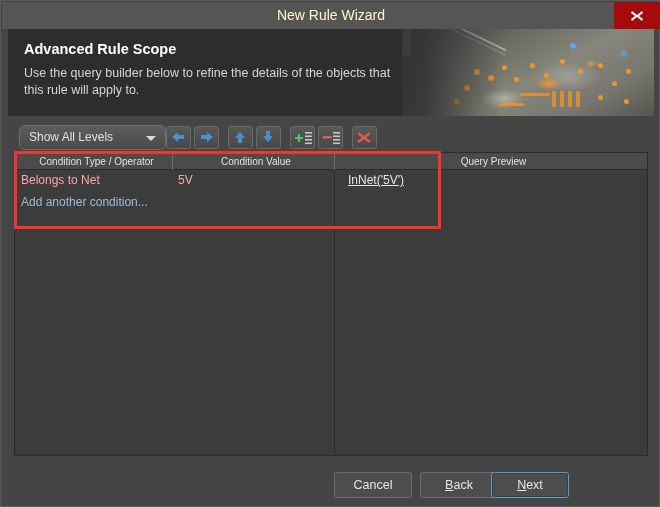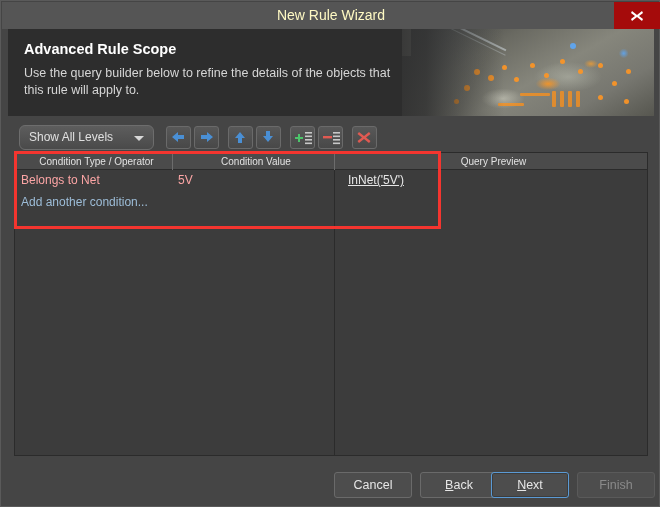--- a/index.html
+++ b/index.html
@@ -84,21 +84,21 @@
     color: #d6d6d6; font-size: 12.5px; line-height: 17px;
   }
 
   
   #toolbar {
     position: absolute; left: 13px; top: 124px;
     width: 634px; height: 26px;
   }
   #level-select {
     position: absolute; left: 5px; top: 0;
-    width: 135px; height: 25px;
+    width: 147px; height: 25px;
     background: linear-gradient(180deg, #5d5d5d 0%, #4a4a4a 100%);
     border: 1px solid #6d6d6d; border-radius: 6px;
     cursor: pointer;
     padding-left: 6px;
   }
   #level-select-label {
     position: absolute; left: 9px; top: 0;
     line-height: 23px; color: #e0e0e0; font-size: 12px;
   }
   #level-chevron {
@@ -324,18 +324,15 @@
   <div id="footer">
     <div class="btn" style="left:333px;">
       <span>Cancel</span>
     </div>
     <div class="btn" style="left:419px;">
       <span><u>B</u>ack</span>
     </div>
     <div class="btn focused" style="left:490px;">
       <span><u>N</u>ext</span>
     </div>
-    <div class="btn disabled" style="left:576px;">
-      <span>Finish</span>
-    </div>
   </div>
 
 </div>
 
 </body></html>

